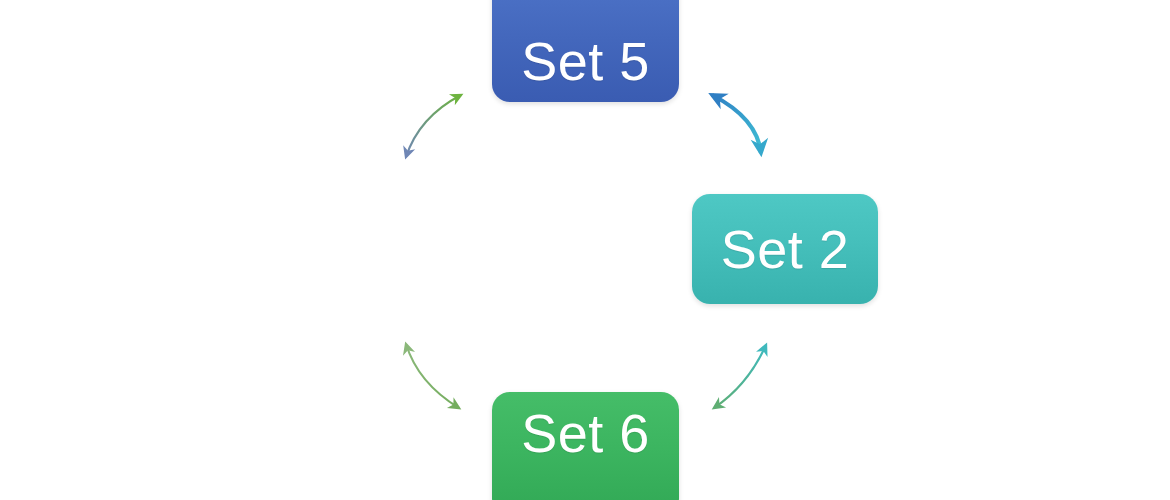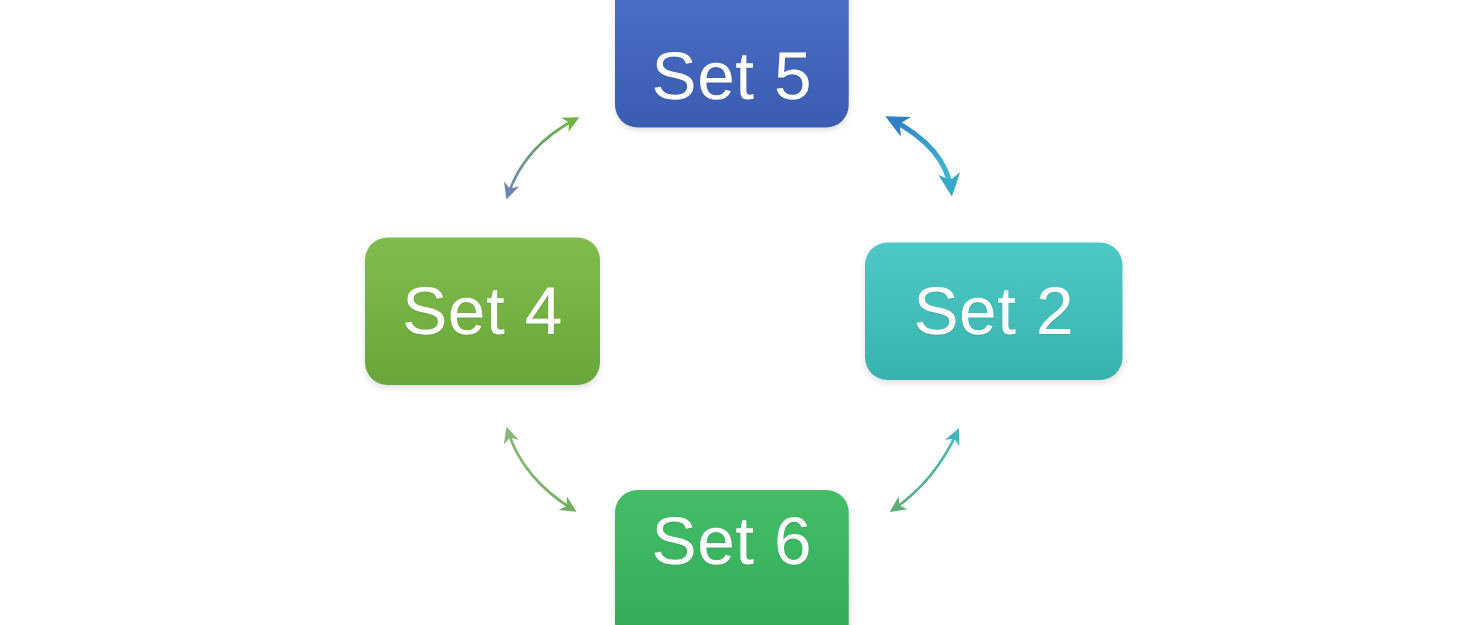--- a/index.html
+++ b/index.html
@@ -41,21 +41,21 @@
     height: 124px;
     background: linear-gradient(to bottom, #4d73c8 0%, #4468bd 45%, #3a5cb2 100%);
     align-items: flex-end;
     padding-bottom: 14px;
     box-sizing: border-box;
   }
   
   #node-set-2 {
     left: 692px;
     top: 194px;
-    width: 206px;
+    width: 186px;
     height: 110px;
     background: linear-gradient(to bottom, #4ec8c4 0%, #45bfbb 45%, #38b2ae 100%);
   }
   
   #node-set-3 {
     left: 492px;
     top: 392px;
     width: 187px;
     height: 124px;
     background: linear-gradient(to bottom, #45bd68 0%, #3cb560 45%, #31a855 100%);
@@ -151,17 +151,14 @@
   </div>
 
   <div class="node" id="node-set-2">
     <span class="node-label">Set 2</span>
   </div>
 
   <div class="node" id="node-set-3">
     <span class="node-label">Set 6</span>
   </div>
 
-  <div class="node" id="node-set-4">
-    <span class="node-label">Set 4</span>
-  </div>
 
 </div>
 
 </body></html>

